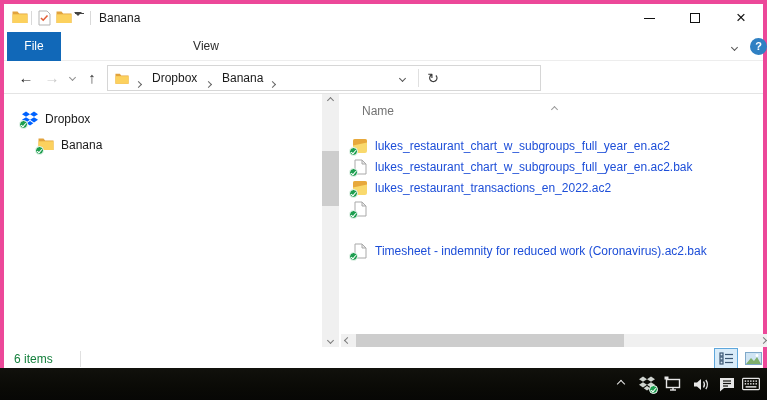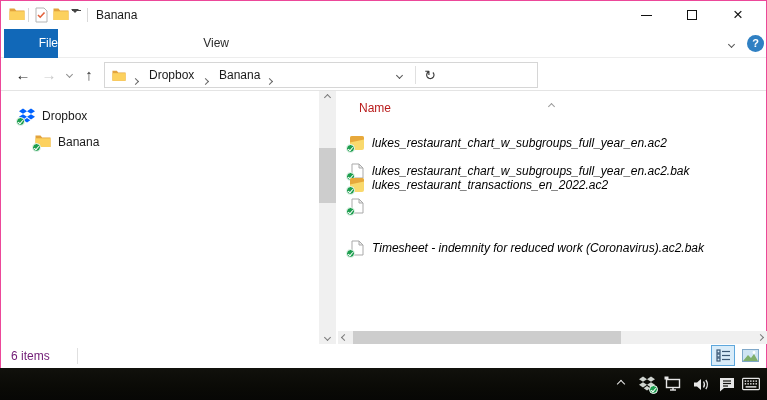--- a/index.html
+++ b/index.html
@@ -1,40 +1,40 @@
 <!DOCTYPE html>
 <html><head>
 <meta charset="utf-8">
 <style>
   * { margin:0; padding:0; box-sizing:border-box; }
   html,body { width:767px; height:400px; overflow:hidden; }
   body { font-family:"Liberation Sans","DejaVu Sans",sans-serif; font-size:12px; color:#1a1a1a; background:#0b0b07; }
   #stage { position:relative; width:767px; height:400px; }
 
   
-  #window { position:absolute; left:0; top:0; width:767px; height:368px; background:#fff; border:1px solid #ec4899; }
+  #window { position:absolute; left:0; top:0; width:767px; height:368px; background:#fff; border:4px solid #ec4899; }
 
   
   #titlebar { position:absolute; left:0; top:0; width:100%; height:28px; background:#fff; }
   .tb-sep { position:absolute; top:7px; width:1px; height:14px; background:#d9d9d9; }
   #win-sys-icon { position:absolute; left:8px; top:6px; }
   #qat-props { position:absolute; left:33px; top:6px; cursor:default; }
   #qat-folder { position:absolute; left:52px; top:6px; }
   #qat-drop { position:absolute; left:70px; top:9px; width:11px; }
   #qat-drop .bar { display:block; width:9px; height:1px; background:#444; margin:0 auto 2px; }
   #qat-drop .tri { width:0; height:0; margin:0 auto; border-left:4px solid transparent; border-right:4px solid transparent; border-top:4px solid #444; }
   #title-text { position:absolute; left:95px; top:0; line-height:28px; font-size:12px; color:#1a1a1a; }
   .win-ctl { position:absolute; top:0; width:46px; height:28px; display:flex; align-items:center; justify-content:center; color:#111; }
   #btn-min { left:622px; } #btn-max { left:668px; } #btn-close { left:714px; font-size:17px; font-weight:400; }
   #btn-min .bar { width:11px; height:1px; background:#111; }
   #btn-max .box { width:10px; height:10px; border:1px solid #111; }
 
   
   #ribbon { position:absolute; left:0; top:28px; width:100%; height:29px; background:#fff; border-bottom:1px solid #ededed; }
-  .rtab { position:absolute; top:0; height:29px; line-height:29px; text-align:right; color:#2b2b2b; }
+  .rtab { position:absolute; top:0; height:29px; line-height:29px; text-align:center; color:#2b2b2b; }
   #tab-file { left:3px; width:54px; background:#1168b8; color:#fff; }
   #tab-home { left:60px; width:56px; } #tab-share { left:118px; width:56px; } #tab-view { left:176px; width:52px; }
   #ribbon-collapse { position:absolute; left:718px; top:5px; width:24px; height:20px; display:flex; align-items:center; justify-content:center; color:#555; }
   #help-btn { position:absolute; left:746px; top:6px; width:17px; height:17px; border-radius:50%; background:#2f80c3; color:#fff; font-size:11px; font-weight:bold; text-align:center; line-height:17px; }
 
   
   #addr-row { position:absolute; left:0; top:57px; width:100%; height:33px; background:#fff; border-bottom:1px solid #e4e4e4; }
   .nav-glyph { position:absolute; top:0; height:33px; display:flex; align-items:center; justify-content:center; font-size:15px; }
   #nav-back { left:10px; width:24px; color:#222; }
   #nav-fwd  { left:36px; width:24px; color:#c9c9c9; }
@@ -61,38 +61,38 @@
   
   .sb-track-v { position:absolute; background:#f0f0f0; }
   #side-scroll { left:318px; top:0; width:17px; height:253px; }
   .sb-arrow { position:absolute; left:0; width:17px; height:13px; display:flex; align-items:center; justify-content:center; color:#7a7a7a; }
   #side-scroll .thumb { position:absolute; left:0; top:57px; width:17px; height:55px; background:#cdcdcd; }
   #hscroll { position:absolute; left:337px; top:240px; width:429px; height:13px; background:#f0f0f0; }
   #hscroll .sb-arrow-h { position:absolute; top:0; width:13px; height:13px; display:flex; align-items:center; justify-content:center; color:#7a7a7a; }
   #hscroll .thumb { position:absolute; left:15px; top:0; width:268px; height:13px; background:#cdcdcd; }
 
   
-  #col-header { position:absolute; left:358px; top:10px; color:#b91c1c; }
+  #col-header { position:absolute; left:358px; top:10px; color:#737373; }
   #sort-caret { position:absolute; left:548px; top:7px; color:#9a9a9a; }
   .file-row { position:absolute; left:348px; width:410px; height:21px; display:flex; align-items:center; gap:7px; }
-  .file-row .name { color:#000000; white-space:nowrap;font-style:italic; }
+  .file-row .name { color:#1d4ed8; white-space:nowrap; }
 
   
   .chev { display:inline-block; width:5px; height:5px; border-right:1.4px solid currentColor; border-bottom:1.4px solid currentColor; }
   .chev.up { transform:rotate(-135deg); } .chev.down { transform:rotate(45deg); }
   .chev.left { transform:rotate(135deg); } .chev.right { transform:rotate(-45deg); }
 
   
   .badge { position:absolute; left:-3px; bottom:-2px; width:9px; height:9px; border-radius:50%; background:#1d9e4f; border:1px solid #fff; }
   .badge::after { content:""; position:absolute; left:2px; top:1px; width:2px; height:4px; border-right:1.2px solid #fff; border-bottom:1.2px solid #fff; transform:rotate(40deg); }
   .badge.br { left:auto; right:-3px; }
 
   
   #statusbar { position:absolute; left:0; top:343px; width:100%; height:24px; background:#fff; }
-  #item-count { position:absolute; left:10px; top:0; line-height:24px; color:#701a75;text-align:center; }
+  #item-count { position:absolute; left:10px; top:0; line-height:24px; color:#15803d;text-align:center; }
   #status-sep { position:absolute; left:76px; top:4px; width:1px; height:16px; background:#e0e0e0; }
   .view-btn { position:absolute; top:1px; width:24px; height:21px; border:1px solid transparent; display:flex; align-items:center; justify-content:center; }
   #view-details { left:710px; border-color:#5ea7dc; background:#d9ecf9; }
   #view-thumbs { left:737px; }
 
   
   #desktopbar { position:absolute; left:0; top:368px; width:767px; height:32px; background:linear-gradient(180deg,#11110c 0%,#0a0a06 60%,#070705 100%); }
   .tray-icon { position:absolute; top:7px; width:18px; height:18px; display:flex; align-items:center; justify-content:center; color:#e6e6e6; }
   #tray-chevron { left:612px; } #tray-dropbox { left:638px; } #tray-network { left:664px; }
   #tray-volume { left:692px; } #tray-action { left:718px; } #tray-keyboard { left:742px; }
@@ -218,21 +218,21 @@
       <div class="file-row" style="top:41px">
         <span class="icon-wrap">
           <svg width="16" height="16" viewBox="0 0 16 16">
               <rect x="1" y="1" width="14" height="14" rx="2" fill="#f9d96d"></rect>
               <path d="M1 3 Q1 1 3 1 H13 Q15 1 15 3 V4.6 L1 7.6 Z" fill="#e7a83c"></path>
             </svg>
           <span class="badge"></span>
         </span>
         <span class="name">lukes_restaurant_chart_w_subgroups_full_year_en.ac2</span>
       </div>
-      <div class="file-row" style="top:69px">
+      <div class="file-row" style="top:62px">
         <span class="icon-wrap">
           <svg width="16" height="16" viewBox="0 0 16 16">
               <path d="M3 1 h7 l4 4 v10 h-11 z" fill="#fff" stroke="#a9a9a9"></path>
               <path d="M10 1 l4 4 h-4 z" fill="#ececec" stroke="#a9a9a9"></path>
             </svg>
           <span class="badge"></span>
         </span>
         <span class="name">lukes_restaurant_chart_w_subgroups_full_year_en.ac2.bak</span>
       </div>
       <div class="file-row" style="top:83px">

